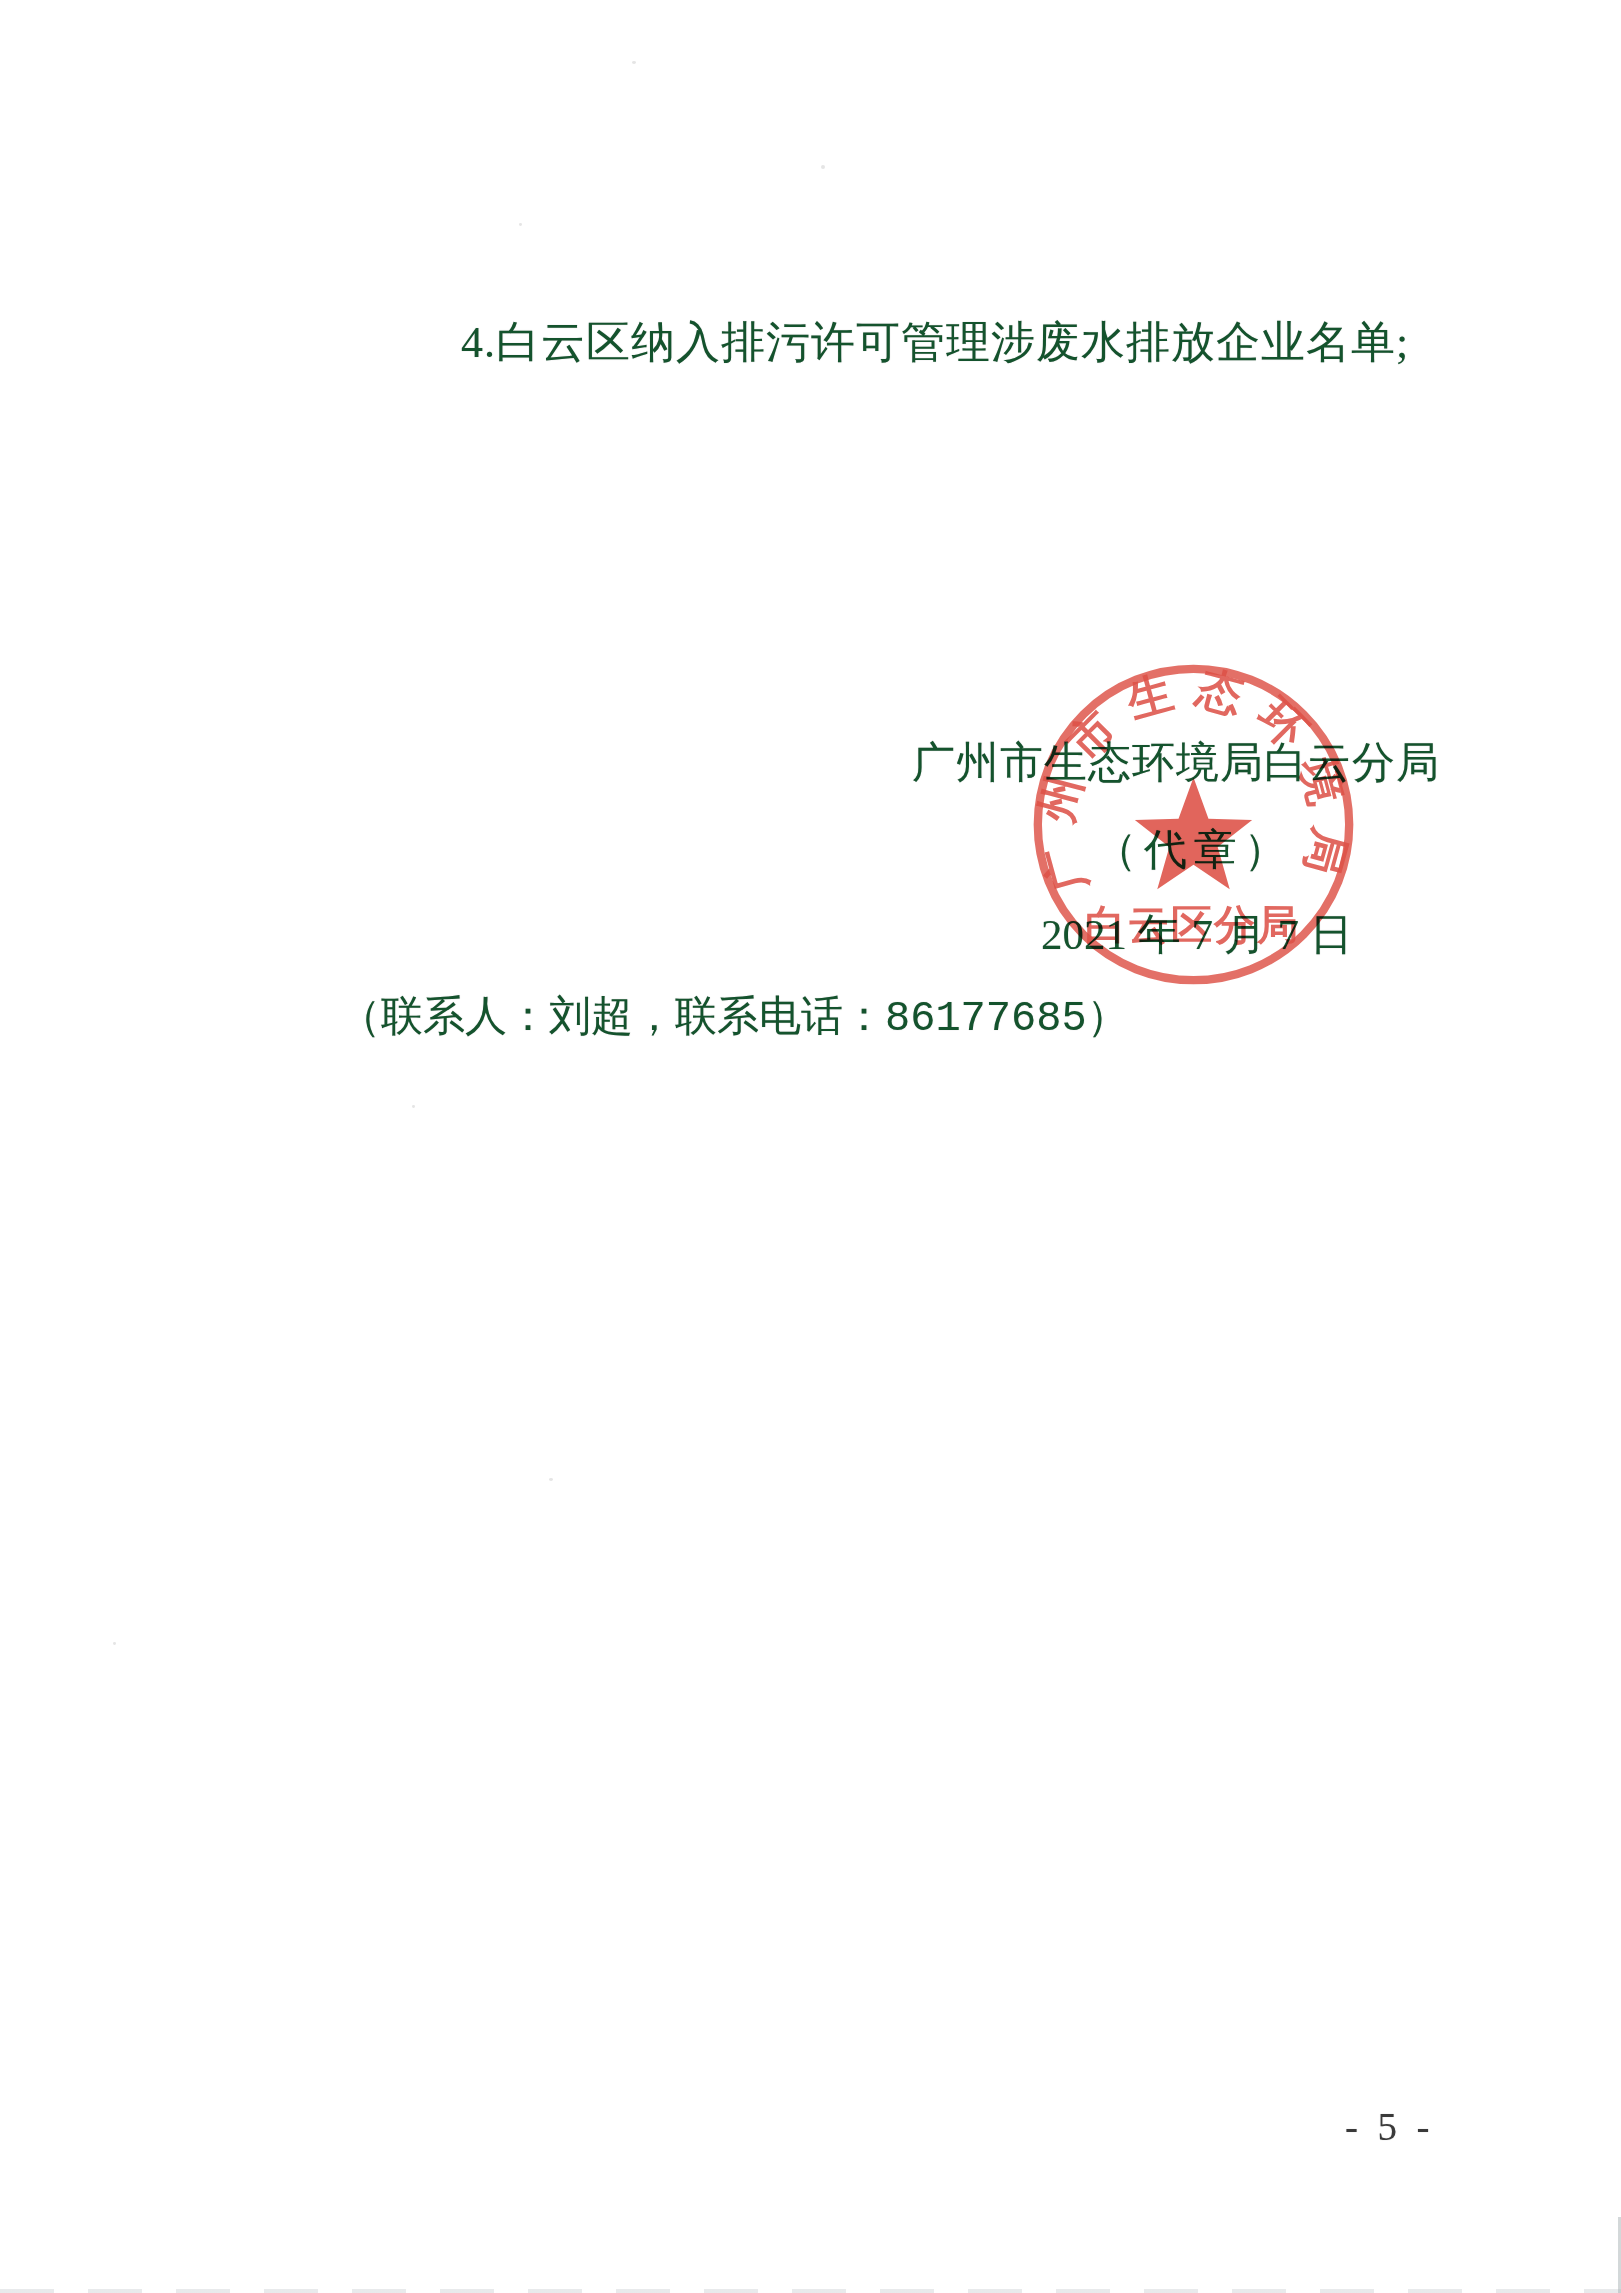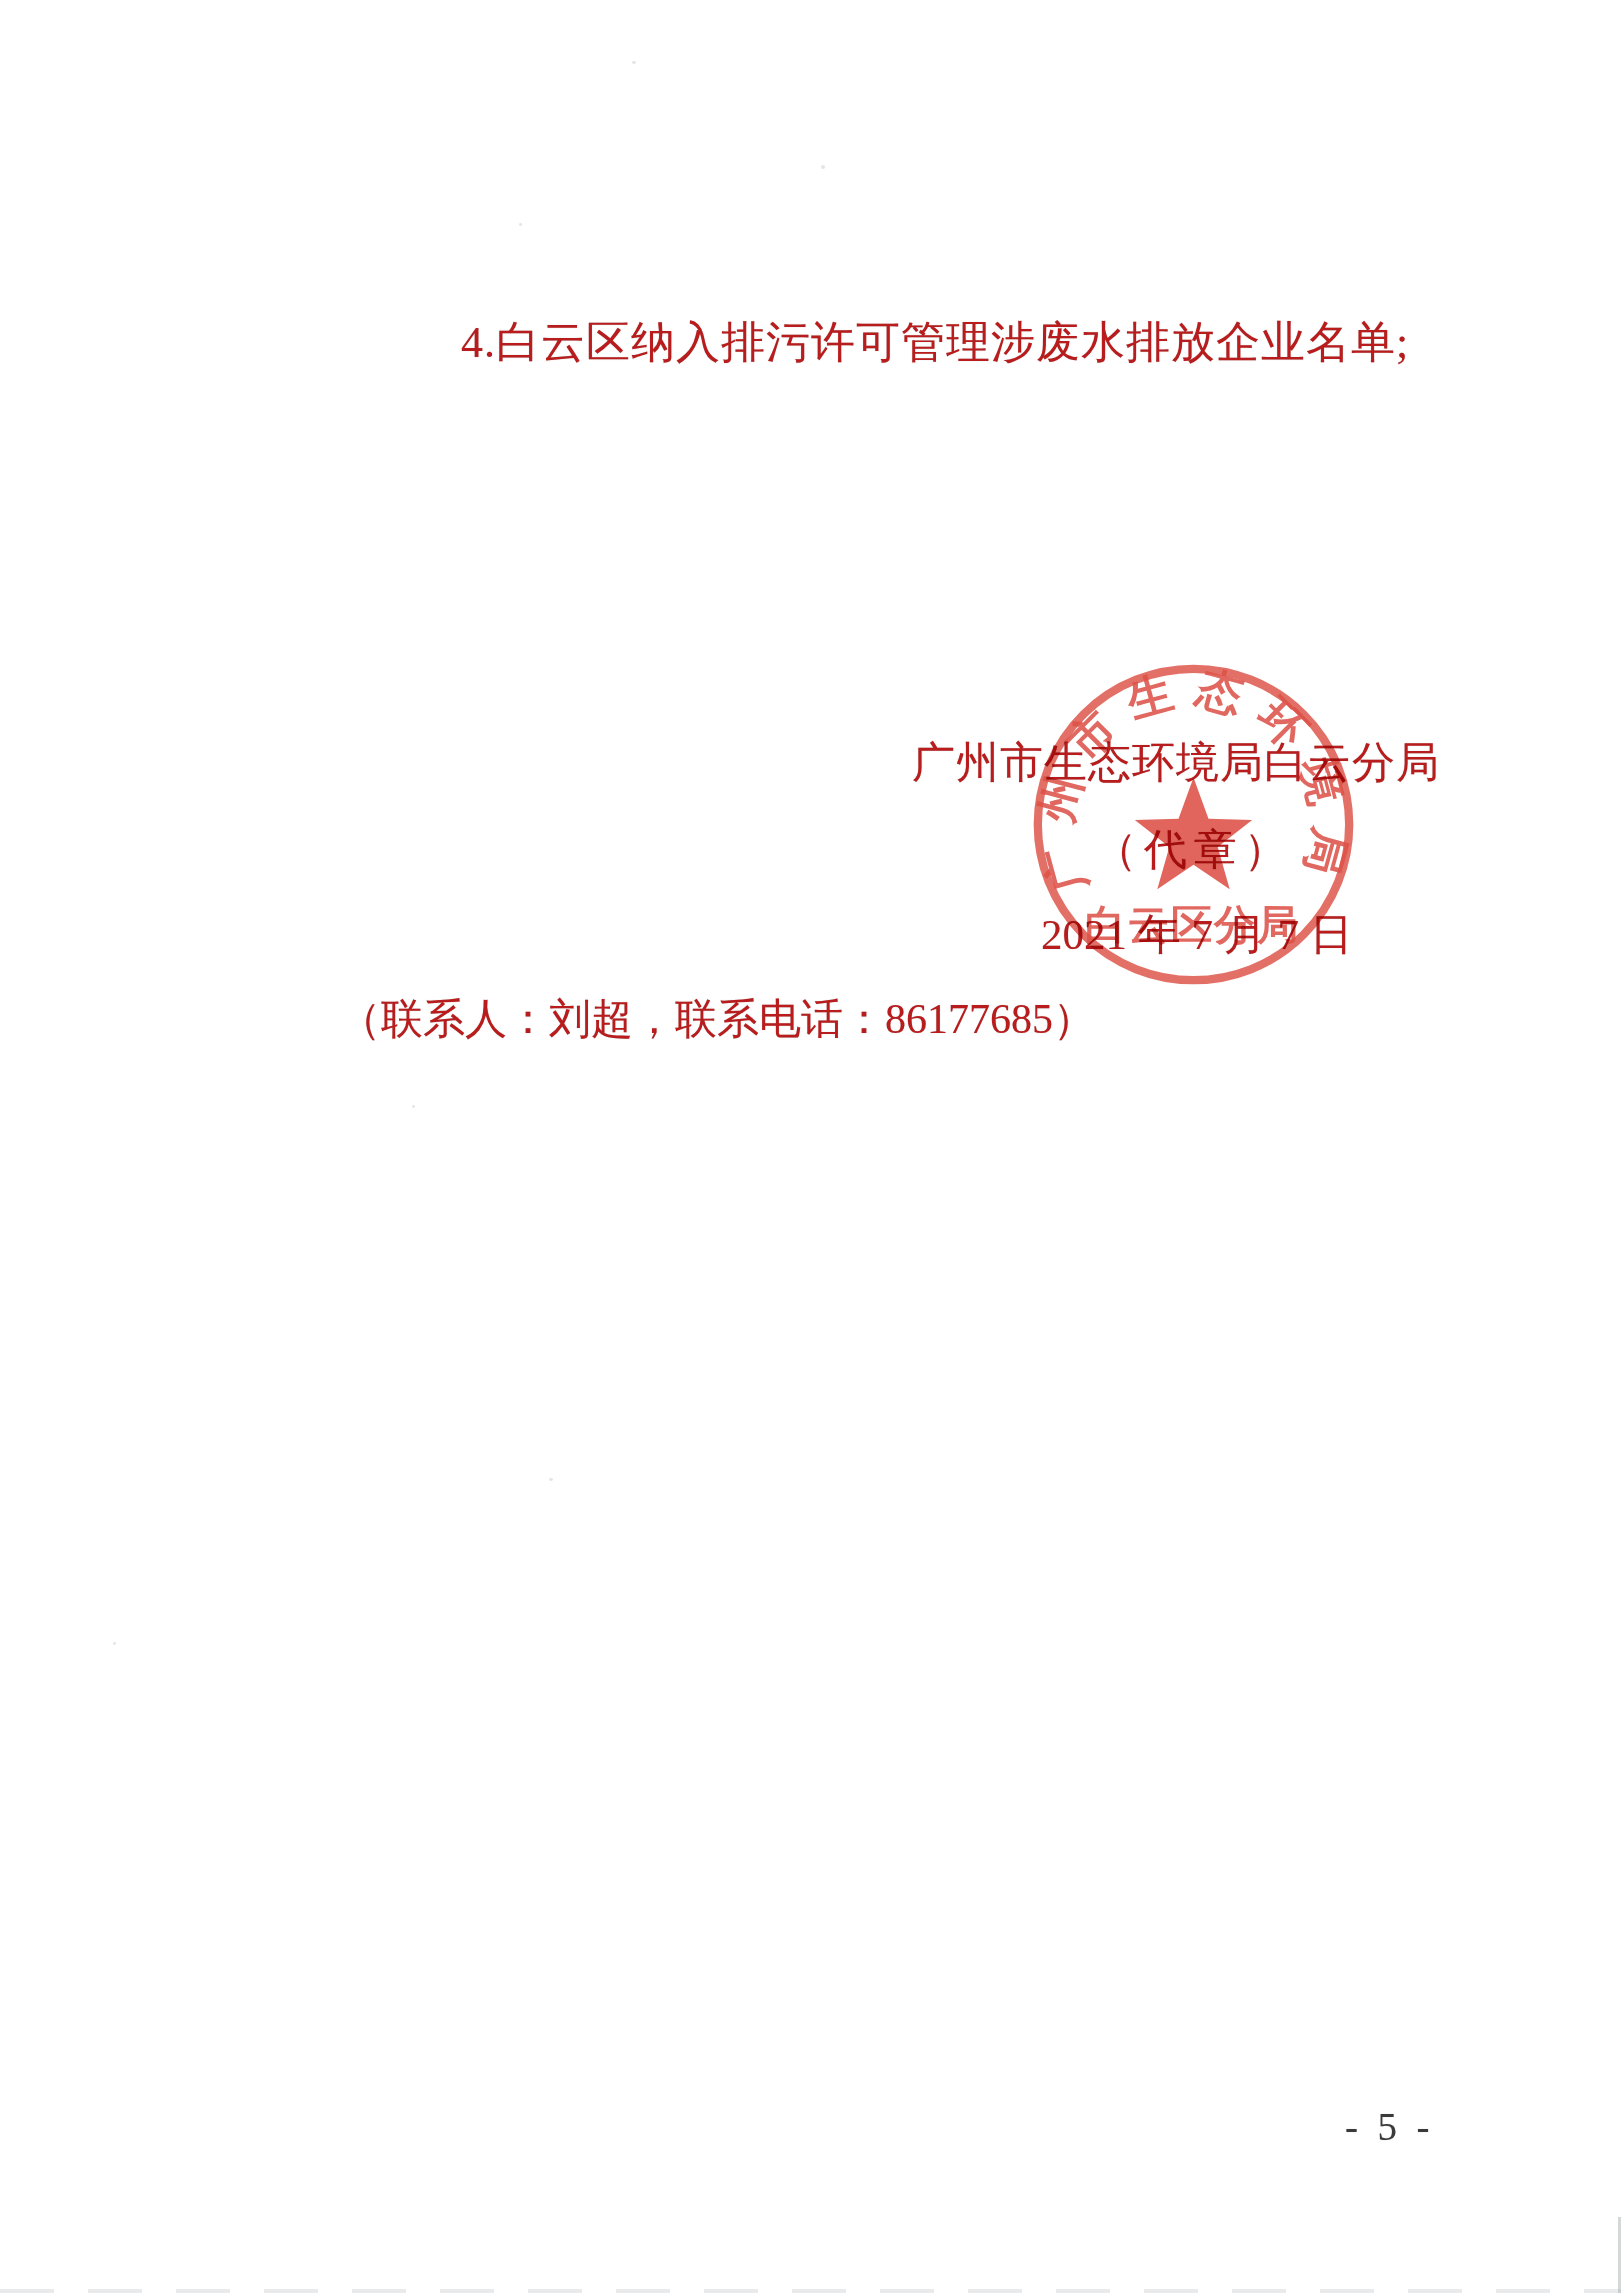--- a/index.html
+++ b/index.html
@@ -10,31 +10,31 @@
     height: 2294px;
     background: #ffffff;
     overflow: hidden;
     font-family: "Liberation Serif", "DejaVu Serif", serif;
     color: #313131;
   }
   .txt {
     position: absolute;
     white-space: nowrap;
     line-height: 1;
-    color: #b91c1c;
+    color: #14532d;
     text-shadow: 0 0 1px rgba(60,60,60,0.35);
   }
   .att-line   { font-size: 44px; letter-spacing: 1px; left: 461px; }
   .att-1 { top: 321px; }
   .att-2 { top: 404px; }
   .att-3 { top: 488px; }
   .sig-org    { font-size: 43px; letter-spacing: 1px; left: 912px;  top: 741px; }
   .sig-note   { font-size: 43px; letter-spacing: 6.9px; left: 1094px; top: 828px; text-align: center; }
   .sig-date   { font-size: 43px; left: 1041px; top: 913px; }
-  .contact    { font-size: 42px; left: 339px;  top: 998px; }
+  .contact    { font-size: 42px; left: 339px;  top: 998px; font-family: Liberation Mono, monospace; }
   .pagenum    { font-size: 39px; word-spacing: 9.8px; left: 1345px; top: 2107px; color: #3a3a3a; }
 
   
   .stamp {
     position: absolute;
     left: 1029px;
     top: 660px;
     width: 329px;
     height: 329px;
     mix-blend-mode: multiply;

